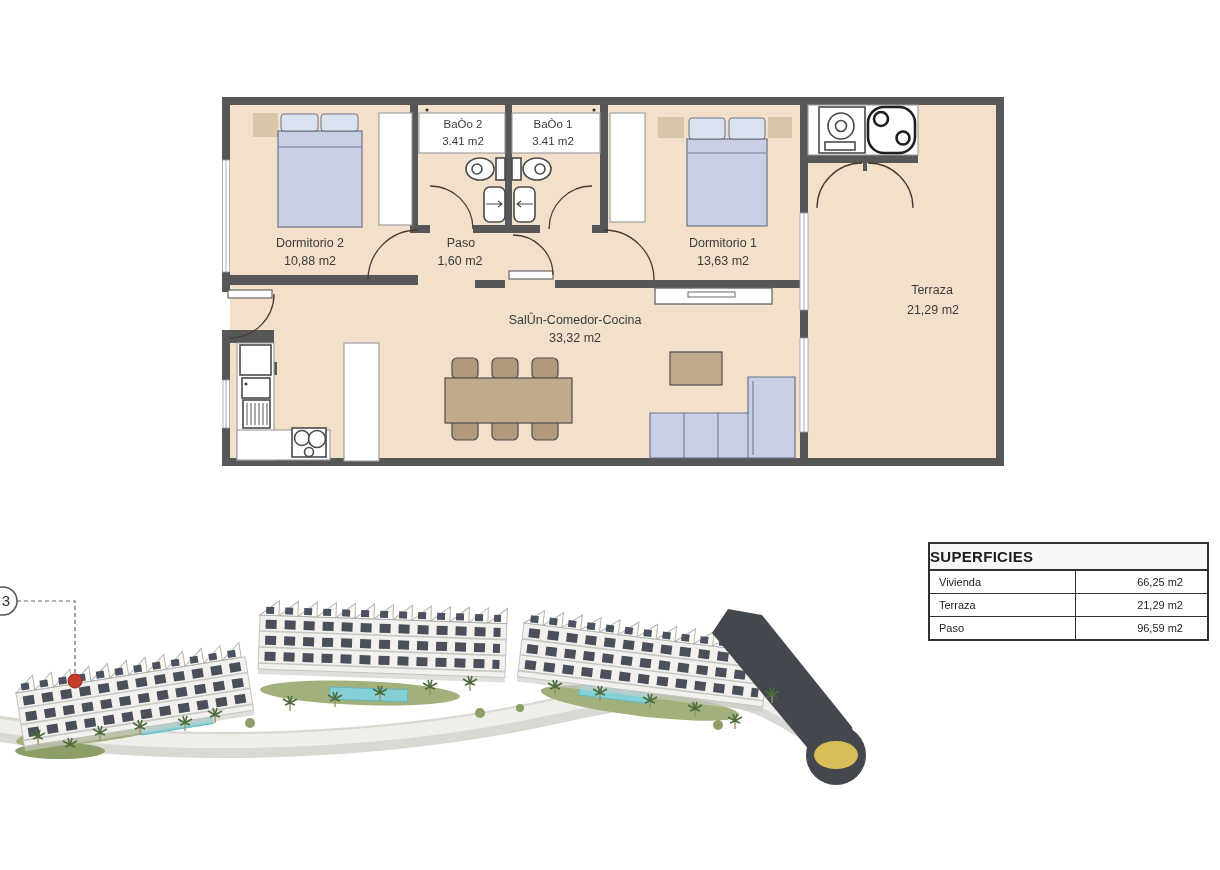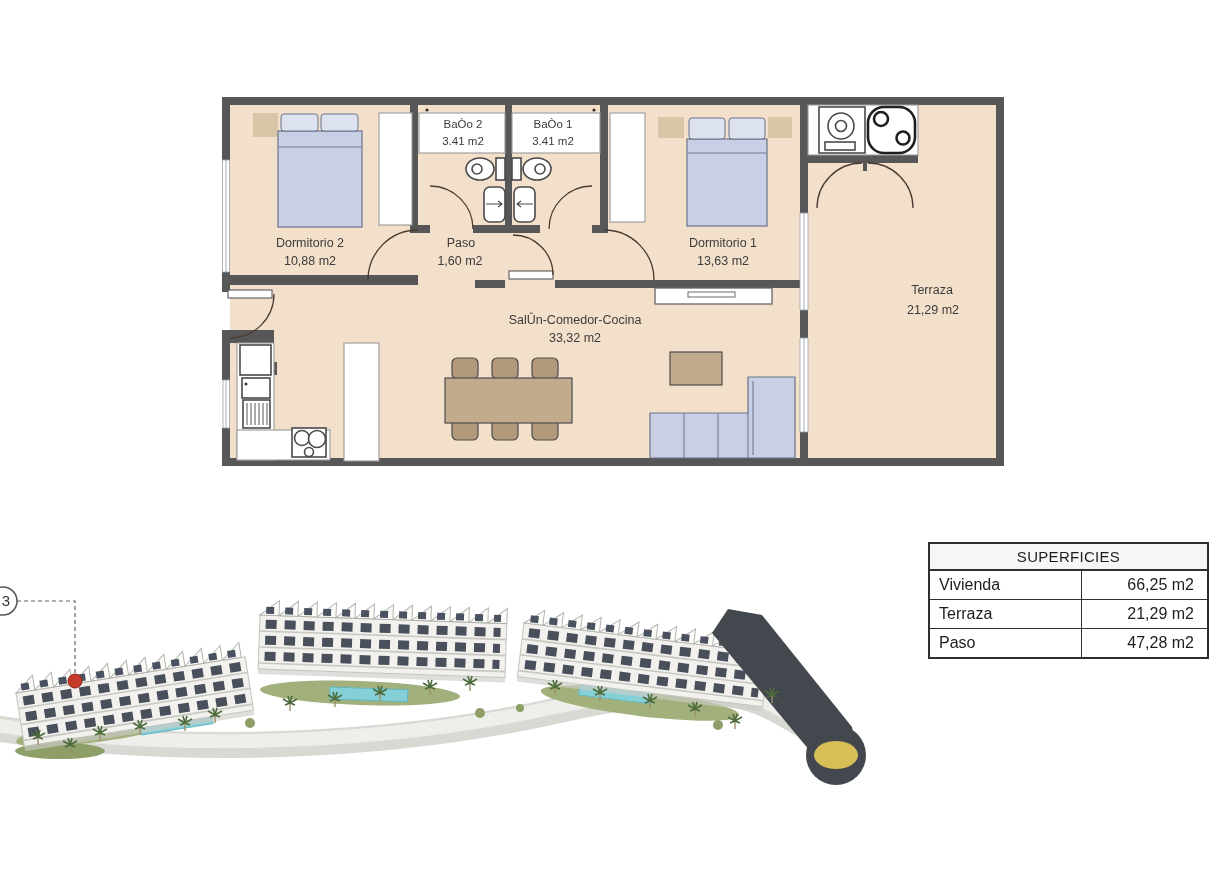--- a/index.html
+++ b/index.html
@@ -40,27 +40,27 @@
   .roadL{stroke:#d9d9d3;stroke-width:26;fill:none;stroke-linecap:round;}
   .roadC{stroke:#eeeeea;stroke-width:14;fill:none;stroke-linecap:round;}
   .palmF{stroke:#4e6b3b;stroke-width:1.6;fill:none;}
   .palmT{stroke:#9d8d6b;stroke-width:1.4;}
   .dash{fill:none;stroke:#666;stroke-width:1.2;stroke-dasharray:4 3;}
   .callout{fill:#fff;stroke:#555;stroke-width:1.5;}
   .lbl3{font-size:15px;fill:#333;text-anchor:middle;}
 
   
   .sup-table{position:absolute;left:928px;top:542px;width:281px;color:#1d1d1d;}
-  .sup-header{border:2.4px solid #2f2f2f;background:#f6f6f6;text-align:center;
-              font-weight:normal;font-size:15px;padding:4px 0;letter-spacing:.3px;}
+  .sup-header{border:2.4px solid #2f2f2f;background:#f6f6f6;text-align:left;
+              font-weight:bold;font-size:15px;padding:4px 0;letter-spacing:.3px;}
   .sup-body{border:2.4px solid #2f2f2f;border-top:none;}
-  .sup-row{display:flex;border-bottom:1.6px solid #2f2f2f;font-size:16px;}
+  .sup-row{display:flex;border-bottom:1.6px solid #2f2f2f;font-size:11px;}
   .sup-row:last-child{border-bottom:none;}
   .sup-label{width:56%;padding:5px 0 5px 9px;border-right:1.6px solid #2f2f2f;}
-  .sup-value{width:44%;padding:5px 13px 5px 0;text-align:right;}
+  .sup-value{width:44%;padding:5px 24px 5px 0;text-align:right;}
 </style>
 </head>
 <body>
 
 <div class="canvas">
 
   <svg class="floorplan" width="782" height="369" viewBox="0 0 782 369">
 
     <rect class="floor" x="8" y="8" width="766" height="353"></rect>
 
@@ -329,18 +329,18 @@
       <div class="sup-row">
         <div class="sup-label">Vivienda</div>
         <div class="sup-value">66,25 m2</div>
       </div>
       <div class="sup-row">
         <div class="sup-label">Terraza</div>
         <div class="sup-value">21,29 m2</div>
       </div>
       <div class="sup-row">
         <div class="sup-label">Paso</div>
-        <div class="sup-value">47,28 m2</div>
+        <div class="sup-value">96,59 m2</div>
       </div>
     </div>
   </div>
 
 </div>
 
 </body></html>

